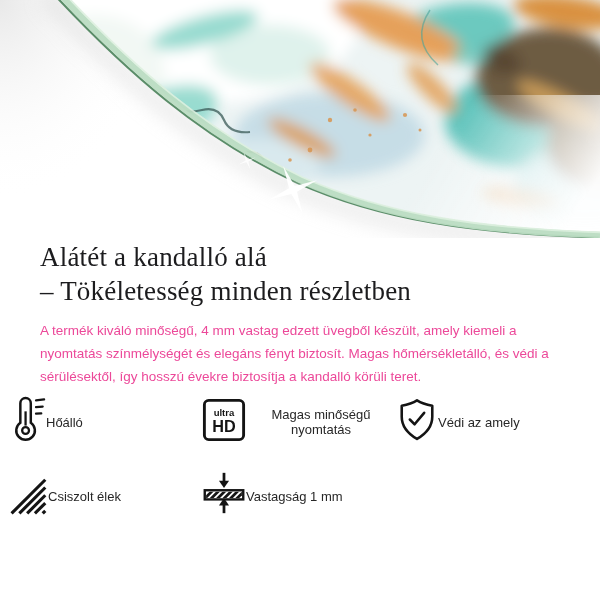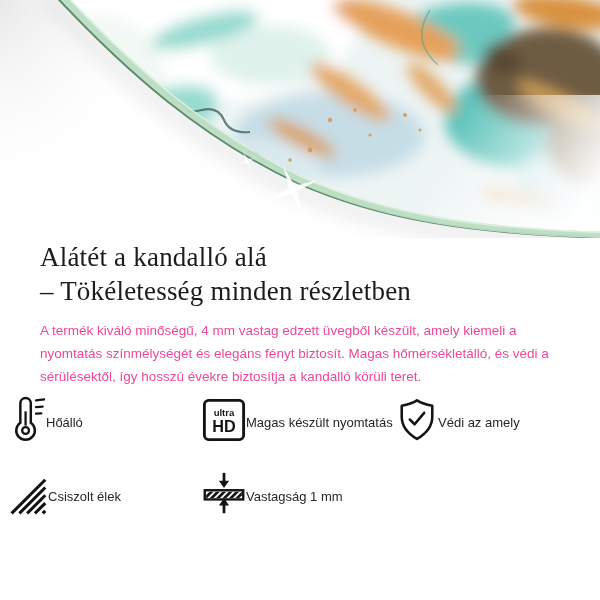--- a/index.html
+++ b/index.html
@@ -136,21 +136,21 @@
     </div>
 
     <div class="feature">
       <span class="ficon">
         <svg width="44" height="44" viewBox="0 0 46 46">
           <rect class="icon-stroke" stroke-width="3" x="2.5" y="2.5" width="41" height="41" rx="4.5"></rect>
           <text class="uhd-top" x="23" y="19" text-anchor="middle">ultra</text>
           <text class="uhd-bottom" x="23" y="36" text-anchor="middle">HD</text>
         </svg>
       </span>
-      <span class="flabel">Magas készült nyomtatás</span>
+      <span class="flabel">Magas minőségű nyomtatás</span>
     </div>
 
     <div class="feature">
       <span class="ficon">
         <svg width="42" height="44" viewBox="0 0 44 46">
           <path class="icon-stroke" stroke-width="2.7" stroke-linejoin="round" d="M22,2.5 C26.5,5.5 31.5,7 38,8 V19.5 C38,29.8 31.3,37.3 22,42.8 C12.7,37.3 6,29.8 6,19.5 V8 C12.5,7 17.5,5.5 22,2.5 Z"></path>
           <path class="icon-stroke" stroke-width="2.7" stroke-linecap="round" stroke-linejoin="round" d="M14.5,22.5 L19.5,27.5 L29.5,15.5"></path>
         </svg>
       </span>
       <span class="flabel">Védi az amely</span>

